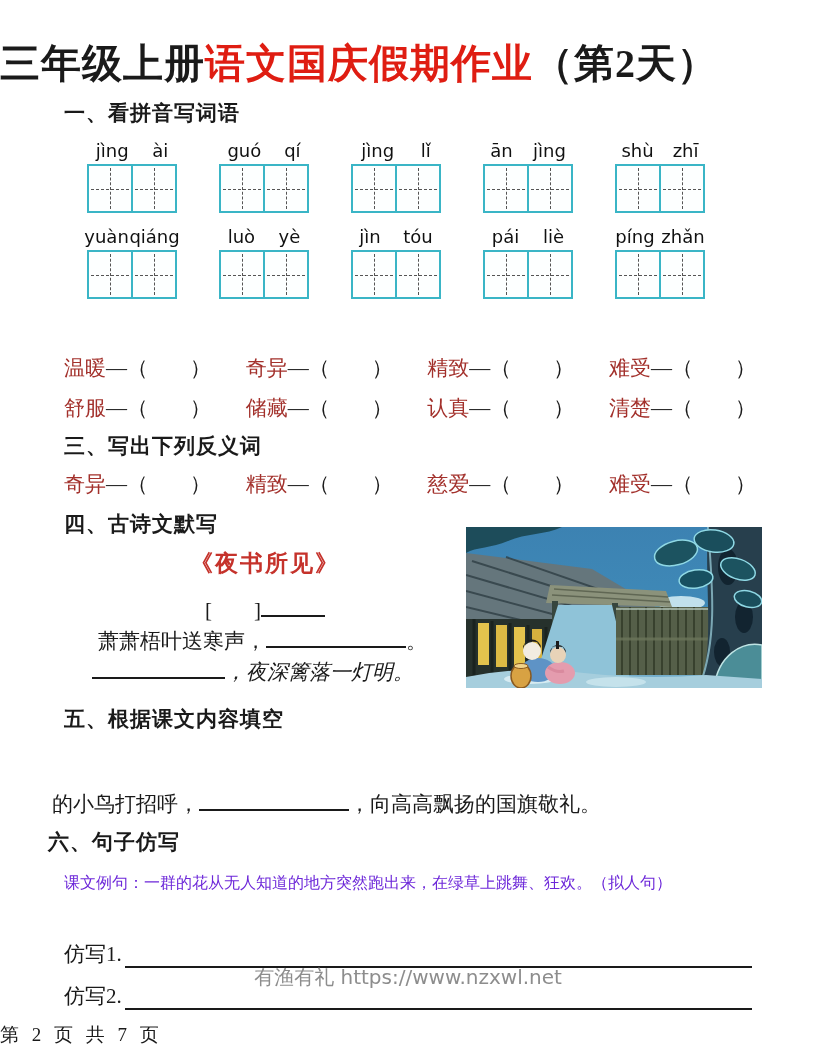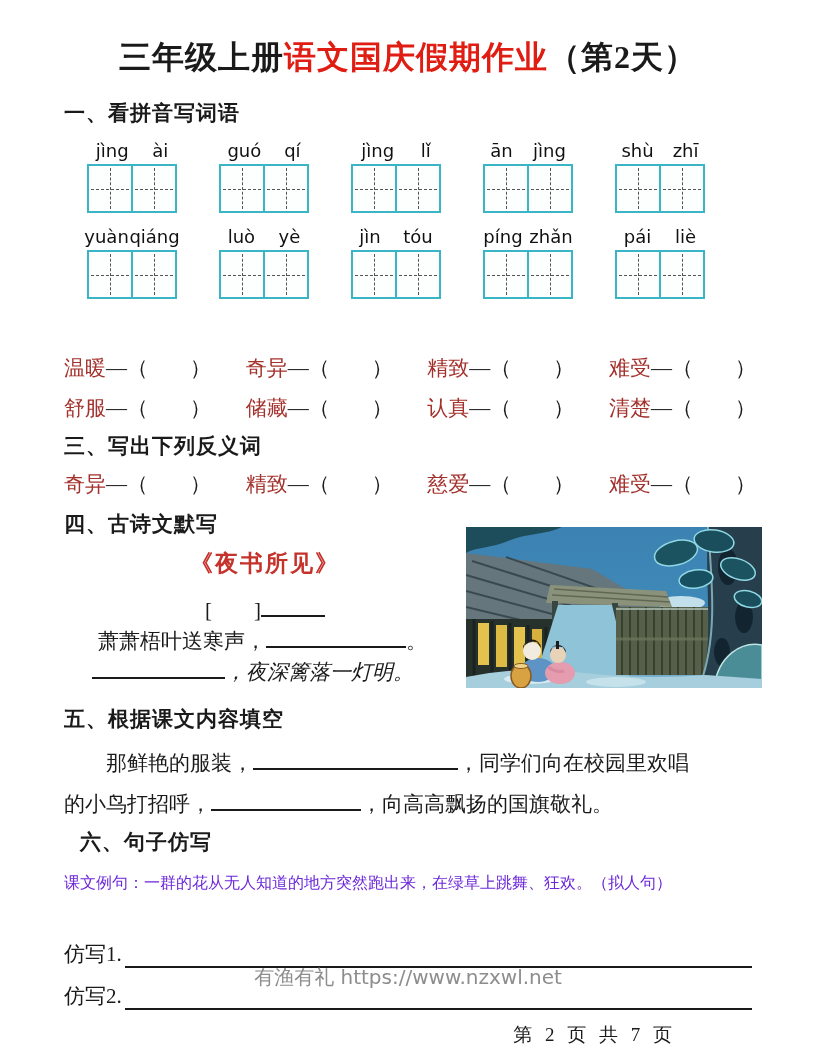--- a/index.html
+++ b/index.html
@@ -1,20 +1,20 @@
 <!DOCTYPE html>
 <html><head>
 <meta charset="utf-8">
 <style>
   html,body{margin:0;padding:0;background:#fff;}
   .page{position:relative;width:816px;height:1056px;background:#ffffff;overflow:hidden;
         font-family:"Liberation Serif",serif;color:#1a1a1a;}
   .abs{position:absolute;}
   
-  .title{top:36px;left:0;width:816px;text-align:center;font-size:32px;font-weight:700;
+  .title{top:36px;left:0;width:816px;font-size:40px;font-weight:700;
          letter-spacing:1px;white-space:nowrap;}
   .title .red{color:#df1d12;}
   
   .h2{font-size:21px;font-weight:700;letter-spacing:1px;}
   
   .pyrow{display:flex;justify-content:space-between;width:624px;left:84px;}
   .pgroup{display:flex;flex-direction:column;align-items:center;}
   .py{display:flex;justify-content:space-around;width:96px;margin-bottom:3px;
       font-family:"DejaVu Sans",sans-serif;font-size:18px;color:#111;white-space:nowrap;}
   .tian{display:flex;border:2px solid #3ab5c6;background:#fdffff;}
@@ -35,21 +35,21 @@
   .poem-line{white-space:nowrap;}
   
   .fillline{font-size:21px;white-space:nowrap;}
   
   .ex{width:692px;color:#6d28d9;font-size:16px;line-height:37px;}
   .imline{display:flex;align-items:flex-end;width:688px;font-size:21px;text-align:right;}
   .imtail{flex:1;border-bottom:2px solid #1a1a1a;margin-left:3px;}
   
   .wm{top:964px;left:0;width:816px;text-align:center;color:#8d8d8d;font-size:20px;
       font-family:"DejaVu Sans",sans-serif;}
-  .pginfo{top:1022px;left:0;width:676px;text-align:right;font-size:19px;letter-spacing:4px;}
+  .pginfo{top:1022px;left:0;width:676px;text-align:left;font-size:19px;letter-spacing:4px;}
   .illu{left:466px;top:527px;width:296px;height:161px;}
 </style>
 </head>
 <body>
 
 <div class="page">
 
   <div class="abs title">
     <span>三年级上册</span><span class="red">语文国庆假期作业</span><span>（第2天）</span>
   </div>
@@ -135,32 +135,32 @@
           <span>jìn</span>
           <span>tóu</span>
         </div>
       <div class="tian">
           <div class="tcell"></div>
           <div class="tcell"></div>
         </div>
     </div>
     <div class="pgroup">
       <div class="py">
+          <span>pái</span>
+          <span>liè</span>
+        </div>
+      <div class="tian">
+          <div class="tcell"></div>
+          <div class="tcell"></div>
+        </div>
+    </div>
+    <div class="pgroup">
+      <div class="py">
           <span>píng</span>
           <span>zhǎn</span>
-        </div>
-      <div class="tian">
-          <div class="tcell"></div>
-          <div class="tcell"></div>
-        </div>
-    </div>
-    <div class="pgroup">
-      <div class="py">
-          <span>pái</span>
-          <span>liè</span>
         </div>
       <div class="tian">
           <div class="tcell"></div>
           <div class="tcell"></div>
         </div>
     </div>
   </div>
 
   <div class="abs wrow" style="left:64px;top:354px;">
     <span><span class="rw">温暖</span><span class="bk">—（　　）</span></span>
@@ -296,28 +296,25 @@
         <path d="M82,140 q8,6 16,4" stroke="#d98a9e" stroke-width="3" fill="none"></path>
       </g>
       <g>
         <ellipse cx="55" cy="149" rx="10" ry="12" fill="#d8a243" stroke="#8a5a20" stroke-width="1.5"></ellipse>
         <ellipse cx="55" cy="139" rx="7" ry="2.5" fill="#f0d38a" stroke="#8a5a20" stroke-width="1"></ellipse>
       </g>
     </svg>
   </div>
 
   <div class="abs h2" style="left:64px;top:705px;">五、根据课文内容填空</div>
-  <div class="abs fillline" style="left:64px;top:746px;">
-    <span style="display:inline-block;width:42px;"></span><span>那鲜艳的服装，</span><span class="ul" style="width:205px;"></span><span>，同学们向在校园里欢唱</span>
-  </div>
-  <div class="abs fillline" style="left:64px;top:787px;">
+  <div class="abs fillline" style="left:52px;top:787px;">
     <span>的小鸟打招呼，</span><span class="ul" style="width:150px;"></span><span>，向高高飘扬的国旗敬礼。</span>
   </div>
 
-  <div class="abs h2" style="left:80px;top:828px;">六、句子仿写</div>
+  <div class="abs h2" style="left:48px;top:828px;">六、句子仿写</div>
   <div class="abs ex" style="left:64px;top:864px;">课文例句：一群的花从无人知道的地方突然跑出来，在绿草上跳舞、狂欢。（拟人句）</div>
   <div class="abs imline" style="left:64px;top:940px;">
     <span>仿写1.</span>
     <div class="imtail"></div>
   </div>
   <div class="abs imline" style="left:64px;top:982px;">
     <span>仿写2.</span>
     <div class="imtail"></div>
   </div>
 

